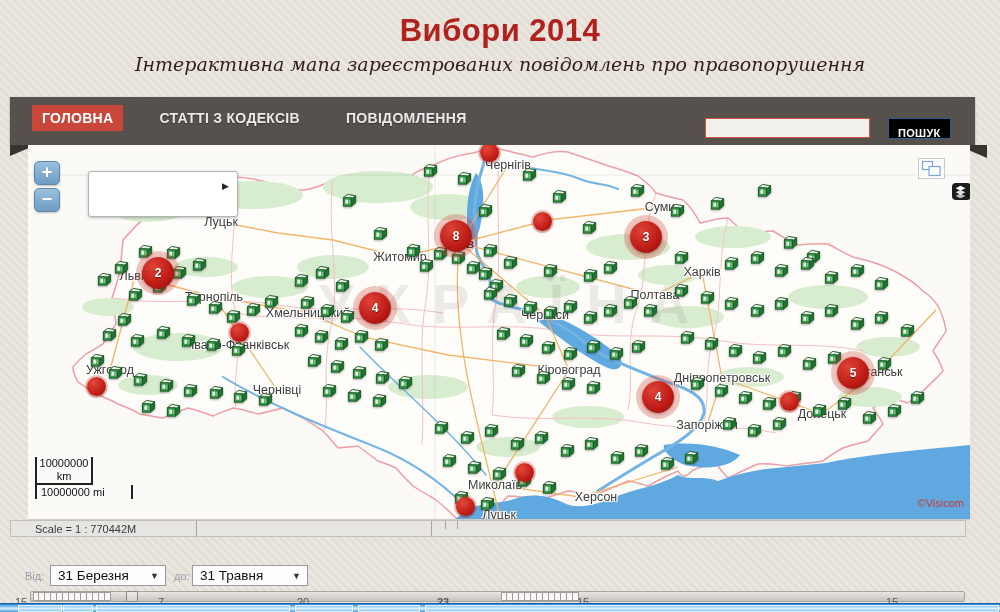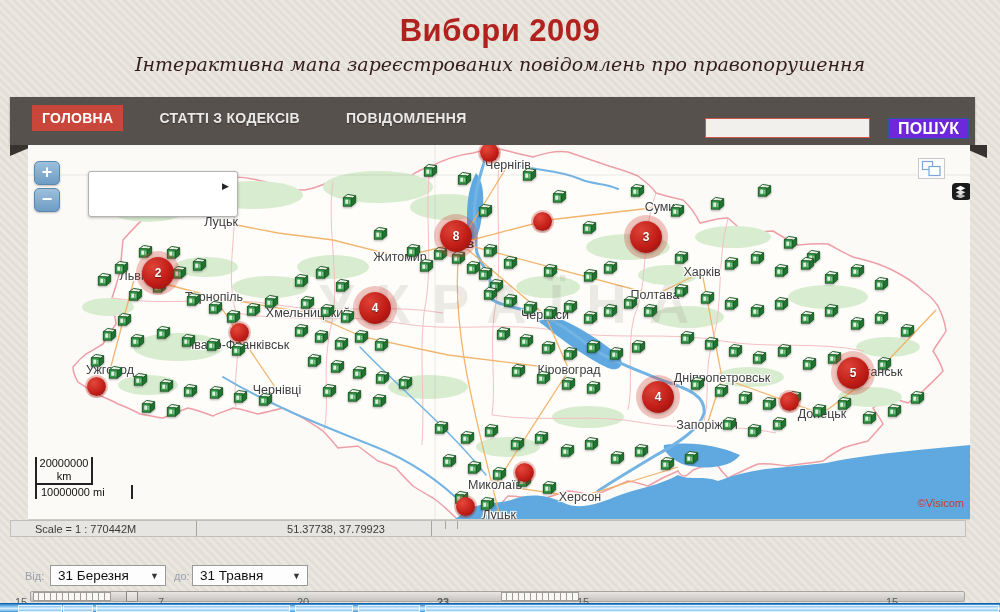--- a/index.html
+++ b/index.html
@@ -18,22 +18,22 @@
 
   
   .nav{ position:absolute; left:10px; top:97px; width:965px; height:48px;
     background:#57514e; box-shadow:0 1px 2px rgba(0,0,0,.3);}
   .nav-items{ position:absolute; left:22px; top:8px; display:flex; gap:26px;}
   .nav-item{ color:#eceae8; font-size:14px; font-weight:bold; letter-spacing:.3px;
     padding:5px 10px; cursor:pointer; text-shadow:0 1px 1px rgba(0,0,0,.4);}
   .nav-item.active{ background:#c8473a; color:#fff; text-shadow:none;}
   .search{ position:absolute; left:695px; top:21px; width:165px; height:20px;
     background:#f2f0ed; border:1px solid #d05348; outline:none; font-size:13px; padding:0 5px;}
-  .search-btn{ position:absolute; left:878px; top:21px; height:21px; padding:0 9px;
-    background:#6d28d9; border:1px solid #2f5a99; color:#fff; font-size:16px;
+  .search-btn{ position:absolute; left:878px; top:21px; height:21px; padding:8px 9px;
+    background:#000000; border:1px solid #2f5a99; color:#fff; font-size:11px;
     font-weight:bold; letter-spacing:.3px; cursor:pointer;}
   .fold{ width:0; height:0; }
   .fold-left{ position:absolute; left:10px; top:145px;
     border-top:11px solid #38332f; border-right:26px solid transparent;}
   .fold-right{ position:absolute; left:957px; top:145px;
     border-top:13px solid #38332f; border-left:30px solid transparent;}
 
   
   .map{ position:absolute; left:28px; top:145px; width:942px; height:375px;
     background:#fbfaf6; overflow:hidden; border-bottom:1px solid #cfccc6;}
@@ -122,21 +122,21 @@
       <polygon points="10,6.5 14.5,3 14.5,10.5 10,14" fill="#1e7330" stroke="#1d5c26" stroke-width="1"></polygon>
       <rect x="1.5" y="5" width="8.5" height="9" fill="#37984a" stroke="#1d5c26" stroke-width="1"></rect>
       <rect x="3.5" y="7" width="3.2" height="4.5" fill="#ffffff" opacity=".85"></rect>
       <rect x="7.6" y="7.5" width="1.2" height="4" fill="#9fd3a8" opacity=".8"></rect>
     </symbol>
   </defs>
 </svg>
 
 <div class="page">
 
-  <div class="title">Вибори 2009</div>
+  <div class="title">Вибори 2014</div>
   <div class="subtitle">Інтерактивна мапа зареєстрованих повідомлень про правопорушення</div>
 
   <nav class="nav">
     <div class="nav-items" id="navItems">
         <div class="nav-item active">ГОЛОВНА</div>
         <div class="nav-item">СТАТТІ З КОДЕКСІВ</div>
         <div class="nav-item">ПОВІДОМЛЕННЯ</div>
       </div>
     <input class="search" value="" style="">
     <button class="search-btn">ПОШУК</button>
@@ -241,21 +241,21 @@
         <div class="city" style="left: 517px; top: 170px;">Черкаси</div>
         <div class="city" style="left: 212px; top: 200px;">Івано-Франківськ</div>
         <div class="city" style="left: 541px; top: 225px;">Кіровоград</div>
         <div class="city" style="left: 694px; top: 233px;">Дніпропетровськ</div>
         <div class="city" style="left: 849px; top: 227px;">Луганськ</div>
         <div class="city" style="left: 82px; top: 225px;">Ужгород</div>
         <div class="city" style="left: 249px; top: 245px;">Чернівці</div>
         <div class="city" style="left: 679px; top: 280px;">Запоріжжя</div>
         <div class="city" style="left: 794px; top: 269px;">Донецьк</div>
         <div class="city" style="left: 467px; top: 340px;">Миколаїв</div>
-        <div class="city" style="left: 552px; top: 352px;">Херсон</div>
+        <div class="city" style="left: 568px; top: 352px;">Херсон</div>
         <div class="city" style="left: 471px; top: 370px;">Луцьк</div>
       </div>
     <div id="markerLayer">
         <div class="marker" style="left: 94px; top: 123px;"><svg viewBox="0 0 16 16">
             <use href="#ballot-sym"></use>
           </svg></div>
         <div class="marker" style="left: 77px; top: 135px;"><svg viewBox="0 0 16 16">
             <use href="#ballot-sym"></use>
           </svg></div>
         <div class="marker" style="left: 108px; top: 150px;"><svg viewBox="0 0 16 16">
@@ -745,33 +745,32 @@
     <div class="layers-btn">
       <svg width="13" height="13" viewBox="0 0 16 16">
         <path d="M8 1 L14 4 8 7 2 4Z" fill="#fff"></path>
         <path d="M8 6 L14 9 8 12 2 9Z" fill="#fff" opacity=".85"></path>
         <path d="M8 10.5 L14 13.5 8 16.5 2 13.5Z" fill="#fff" opacity=".7"></path>
       </svg>
     </div>
 
     <div class="scalebar">
       <div class="sb-top">
-        <div>20000000</div>
+        <div>10000000</div>
         <div>km</div>
       </div>
       <div class="sb-bottom">10000000 mi</div>
     </div>
 
     <div class="attribution">©Visicom</div>
   </div>
 
   <div class="statusbar">
     <span class="sb-scale">Scale = 1 : 770442M</span>
     <div class="sb-div" style="left:185px"></div>
-    <span class="sb-coords">51.37738, 37.79923</span>
     <div class="sb-div" style="left:420px"></div>
     <div class="sb-tick" style="left:434px"></div>
     <div class="sb-tick" style="left:446px"></div>
   </div>
 
   <span class="d-label" style="left:25px;top:570px">Від:</span>
   <div class="d-select" style="left:50px;top:565px">
     <span>31 Березня</span>
     <span class="arr">▼</span>
   </div>

